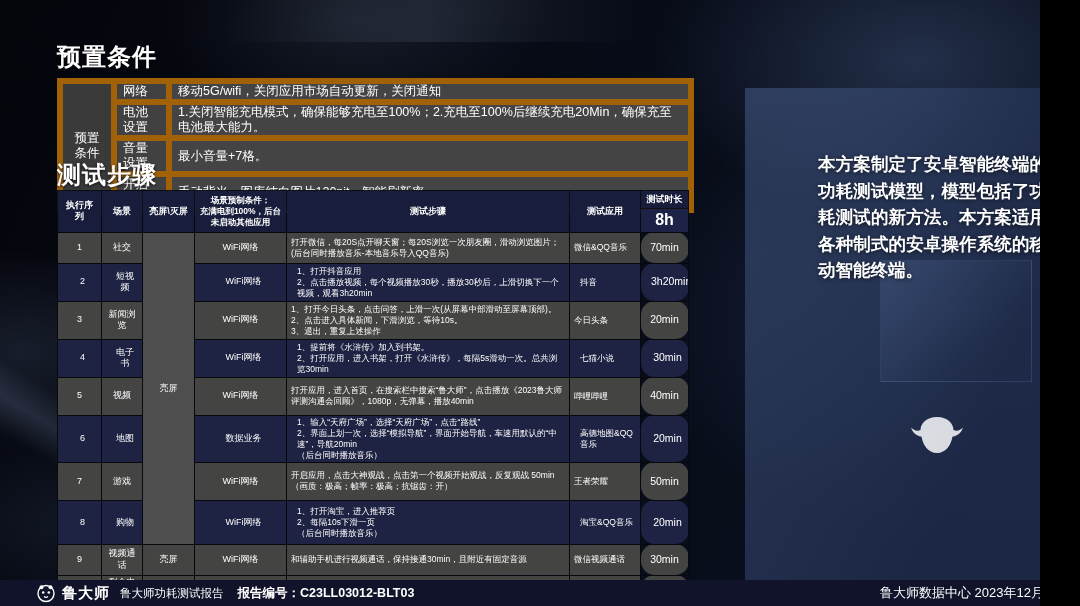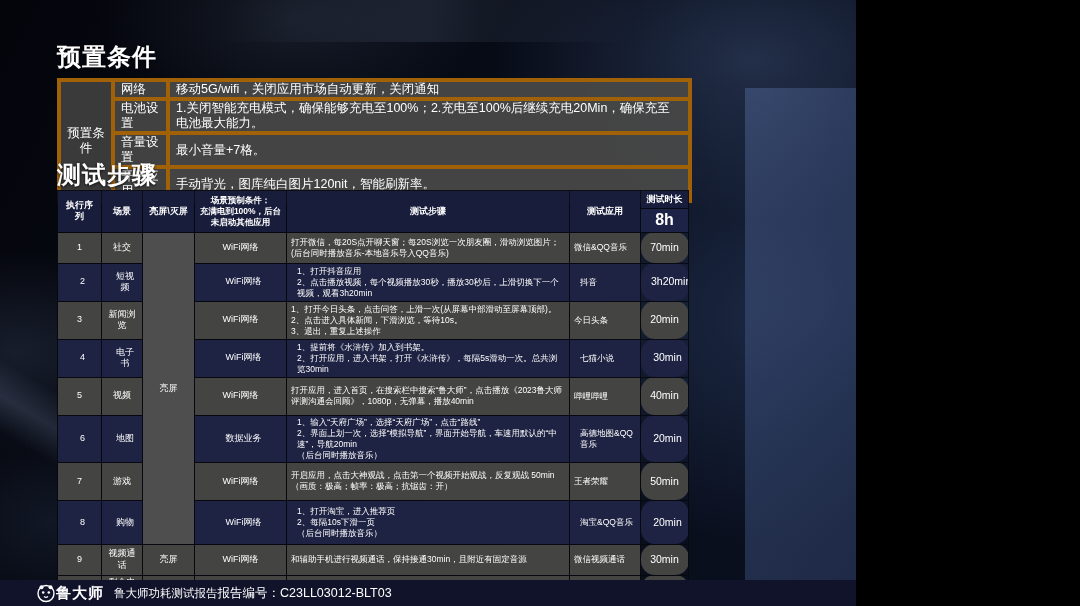--- a/index.html
+++ b/index.html
@@ -1,17 +1,17 @@
 <!DOCTYPE html>
 <html><head>
 <meta charset="utf-8">
 <style>
   html,body { margin:0; padding:0; background:#000; }
   .stage {
-    position:relative; width:856px; height:606px; overflow:hidden;
+    position:relative; width:1040px; height:606px; overflow:hidden;
     font-family:"Liberation Sans","DejaVu Sans",sans-serif; color:#fff;
     background:#04060c;
   }
   
   .bg-photo { position:absolute; inset:0;
     background:
       radial-gradient(420px 260px at 88% 10%, rgba(96,126,182,.30), transparent 62%),
       radial-gradient(520px 360px at 94% 52%, rgba(74,104,165,.30), transparent 65%),
       radial-gradient(320px 180px at 34% 3%, rgba(115,135,165,.15), transparent 60%),
       radial-gradient(280px 170px at 2% 58%, rgba(150,180,240,.13), transparent 60%),
@@ -34,21 +34,21 @@
   }
   
   .sec-title { position:absolute; left:57px; margin:0; font-size:24px; font-weight:bold;
     letter-spacing:1px; text-shadow:0 1px 3px rgba(0,0,0,.8); }
   .t-preset { top:41px; }
   .t-steps  { top:159px; }
   
   table { border-collapse:collapse; }
   .preset-table { position:absolute; left:57px; top:78px; width:631px; table-layout:fixed;
     font-size:12.5px; line-height:1.2; }
-  .preset-table td { border:4px solid #a16207; padding:0 6px; background:rgba(71,71,71,.96);
+  .preset-table td { border:6px solid #a16207; padding:0 6px; background:rgba(71,71,71,.96);
     overflow:hidden;margin-top:20px; }
   .preset-table td.ph { background:rgba(60,60,60,.96); text-align:center; }
   .preset-table td.pl { background:rgba(68,68,68,.96); }
   .pr-h15 { height:15px; } .pr-h31 { height:31px; } .pr-h16 { height:16px; }
   
   .steps-table { position:absolute; left:57px; top:190px; width:631px; table-layout:fixed;
     font-size:8.5px; line-height:1.3; }
   .steps-table th, .steps-table td { border:1px solid rgba(8,9,14,.92); padding:1px 4px;
     overflow:hidden; font-weight:normal; }
   .steps-table thead th { background:#181d3b; font-weight:bold; font-size:9px;
@@ -67,24 +67,24 @@
   
   .side-note { position:absolute; left:818px; top:151px; width:229px;
     font-size:17.5px; font-weight:bold; line-height:1.52; text-align:justify;
     text-shadow:0 1px 4px rgba(0,0,0,.65); white-space:pre-line; }
   
   .mascot { position:absolute; left:910px; top:414px; width:54px; height:42px; opacity:.92; }
   
   .footer { position:absolute; left:0; bottom:0; width:1080px; height:26px;
     background:#10132a; display:flex; align-items:center; box-sizing:border-box;
     padding:0 36px; }
-  .brand { display:flex; align-items:center; gap:0; }
+  .brand { display:flex; align-items:center; gap:6px; }
   .brand-name { font-size:15px; font-weight:bold; letter-spacing:1px; }
   .report-title { font-size:11.5px; margin-left:10px; }
-  .report-no { font-size:12.5px; font-weight:normal; margin-left:0; }
+  .report-no { font-size:12.5px; font-weight:bold; margin-left:14px; }
   .footer-right { margin-left:auto; font-size:13px; }
 </style>
 </head>
 <body>
 
 <div class="stage">
 
   <div class="bg-photo"></div>
   <div class="bg-right-panel"></div>
   <div class="bg-streak-top"></div>
@@ -236,20 +236,21 @@
         <td class="c-scene">剩余电量</td>
         <td class="c-screen"></td>
         <td class="c-pre"></td>
         <td class="c-steps"></td>
         <td class="c-app">剩余电量百分比</td>
         <td class="c-dur">/</td>
       </tr>
     </tbody>
   </table>
 
+  <div class="side-note">本方案制定了安卓智能终端的功耗测试模型，模型包括了功耗测试的新方法。本方案适用各种制式的安卓操作系统的移动智能终端。</div>
 
   <svg class="mascot" viewBox="0 0 54 42">
     <path d="M27 3 C16 3 10.5 10 10.5 16 C7.5 17.5 3.5 16.5 1 13.5 C3 20 8.5 22.5 11.5 22.5
              C13 31 18 39 27 39 C36 39 41 31 42.5 22.5 C45.5 22.5 51 20 53 13.5
              C50.5 16.5 46.5 17.5 43.5 16 C43.5 10 38 3 27 3 Z" fill="#e9ebef"></path>
   </svg>
 
   <div class="footer">
     <div class="brand">
       <svg width="20" height="20" viewBox="0 0 20 20">

